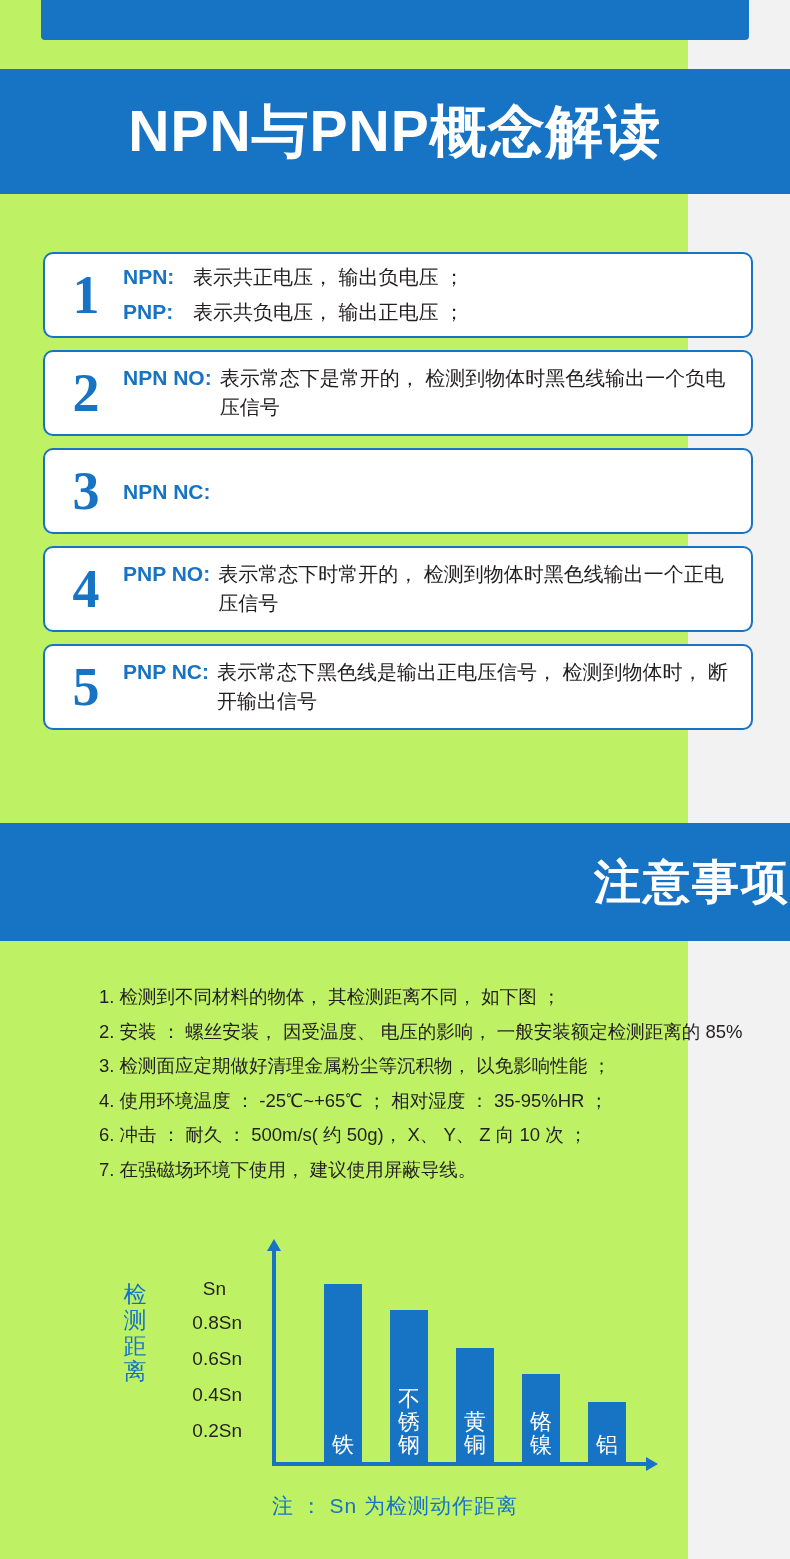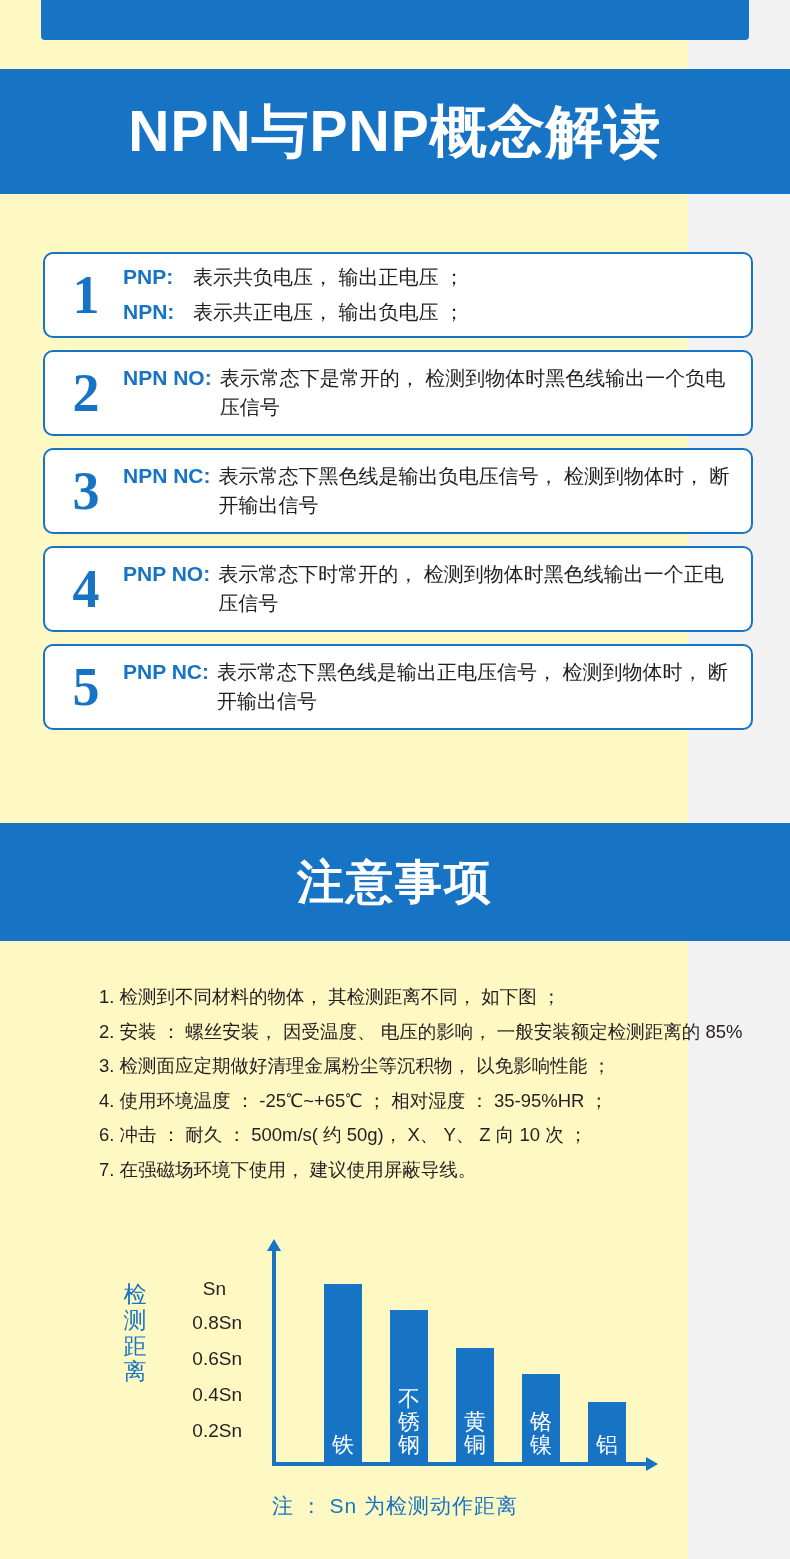--- a/index.html
+++ b/index.html
@@ -12,21 +12,21 @@
     background: #f2f2f2;
     font-family: "Liberation Sans", sans-serif;
     color: #231f20;
     overflow: hidden;
     position: relative;
   }
   .page {
     width: 688px;
     height: 1559px;
     position: relative;
-    background: #fef9c3;
+    background: #bef264;
   }
 
   
   .top-strip {
     position: absolute;
     left: 41px;
     top: 0;
     width: 708px;
     height: 40px;
     background: #1773c4;
@@ -120,21 +120,21 @@
   
   .banner2 {
     position: absolute;
     left: 0;
     top: 823px;
     width: 790px;
     height: 118px;
     background: #1773c4;
     display: flex;
     align-items: center;
-    justify-content: center;
+    justify-content: flex-end;
   }
   .banner2-title {
     color: #ffffff;
     font-size: 47px;
     font-weight: bold;
     letter-spacing: 2px;
   }
 
   
   .notes {
@@ -257,44 +257,43 @@
     <div class="banner-title">NPN与PNP概念解读</div>
   </div>
 
   <div class="concept-list">
 
     <div class="concept-item">
       <div class="num">1</div>
       <div class="concept-body">
         <div class="rows">
           <div class="row-line">
+            <span class="concept-label">NPN:</span>
+            <span class="concept-text">表示共正电压， 输出负电压 ；</span>
+          </div>
+          <div class="row-line">
             <span class="concept-label">PNP:</span>
             <span class="concept-text">表示共负电压， 输出正电压 ；</span>
           </div>
-          <div class="row-line">
-            <span class="concept-label">NPN:</span>
-            <span class="concept-text">表示共正电压， 输出负电压 ；</span>
-          </div>
         </div>
       </div>
     </div>
 
     <div class="concept-item">
       <div class="num">2</div>
       <div class="concept-body">
         <span class="concept-label">NPN NO:</span>
         <span class="concept-text">表示常态下是常开的， 检测到物体时黑色线输出一个负电压信号</span>
       </div>
     </div>
 
     <div class="concept-item">
       <div class="num">3</div>
       <div class="concept-body">
         <span class="concept-label">NPN NC:</span>
-        <span class="concept-text">表示常态下黑色线是输出负电压信号， 检测到物体时， 断开输出信号</span>
       </div>
     </div>
 
     <div class="concept-item">
       <div class="num">4</div>
       <div class="concept-body">
         <span class="concept-label">PNP NO:</span>
         <span class="concept-text">表示常态下时常开的， 检测到物体时黑色线输出一个正电压信号</span>
       </div>
     </div>

